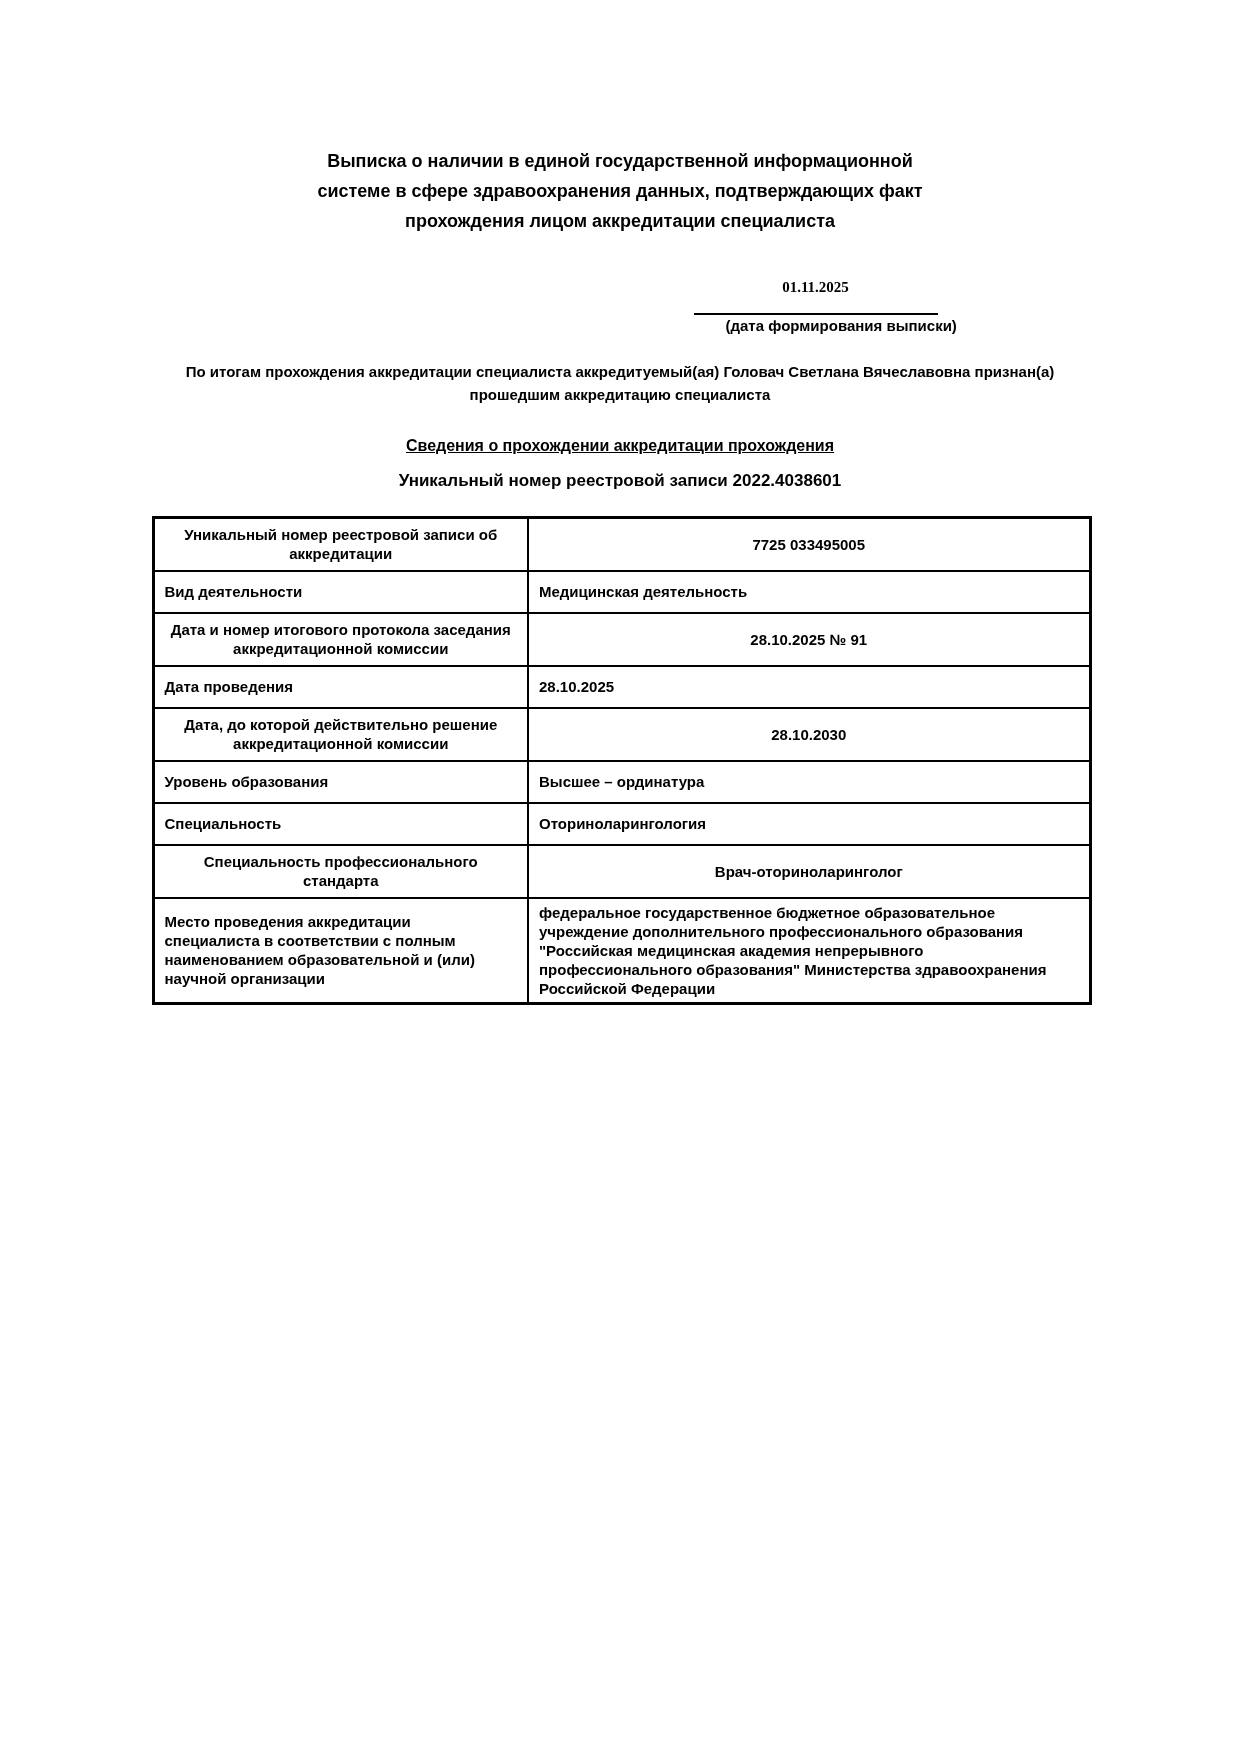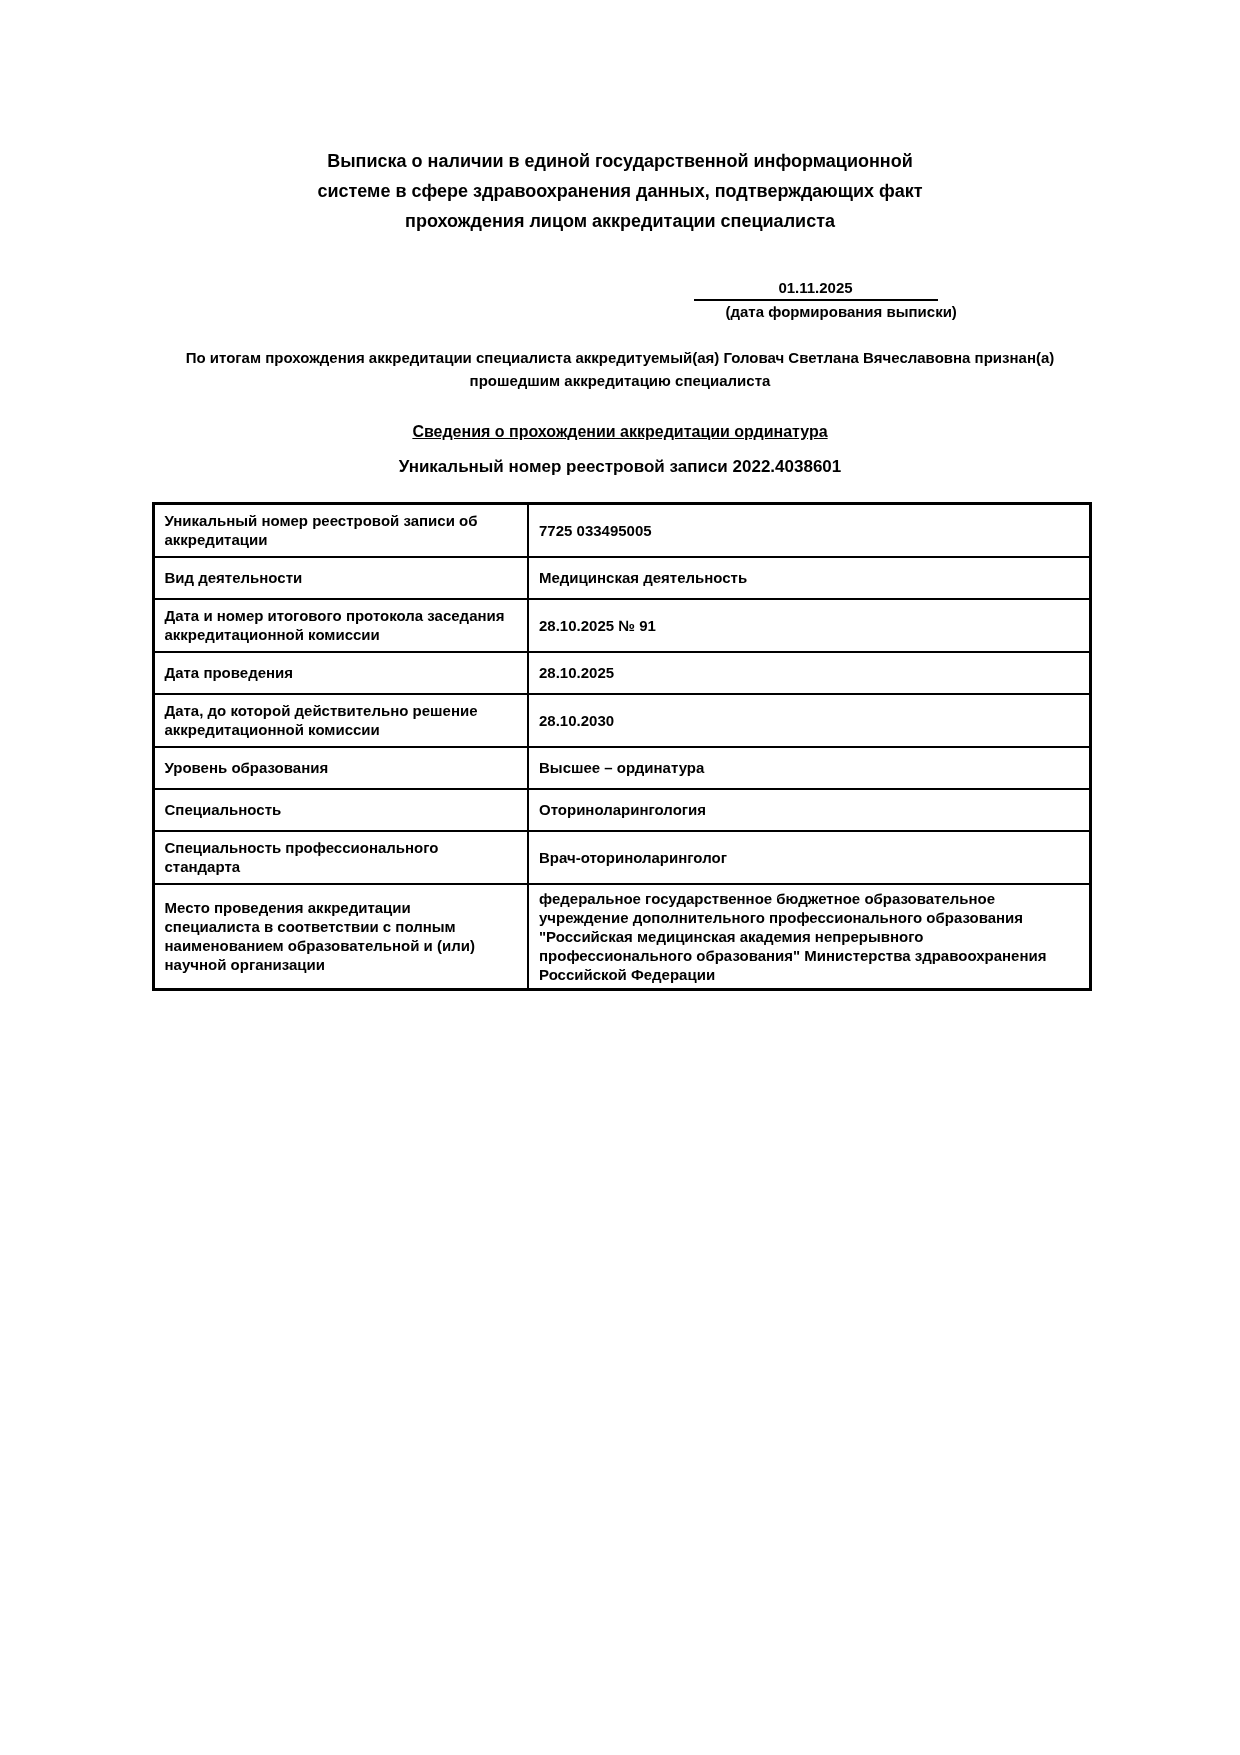--- a/index.html
+++ b/index.html
@@ -25,22 +25,23 @@
     white-space: pre-line;
   }
   .date-block {
     width: 244px;
     margin: 42px 151px 0 auto;
     text-align: center;
     font-size: 15px;
     line-height: 19px;
   }
   .date-value {
-    padding-bottom: 2px;
+    padding-bottom: 16px;
     border-bottom: 2px solid #000;
+    font-family: Liberation Serif, serif;
   }
   .date-caption {
     padding-top: 1px;
     white-space: nowrap;
     margin-left: 32px;
   }
   .intro {
     margin-top: 25px;
     text-align: center;
     font-size: 15px;
@@ -71,42 +72,42 @@
     border: 2px solid #000;
     vertical-align: middle;
     padding: 4px 10px;
     font-size: 15px;
     line-height: 19px;
     white-space: pre-line;
     font-weight: bold;
   }
   col.c-label { width: 375px; }
   col.c-value { width: 562px; }
-  tr.r-tall   { height: 53px; }
+  tr.r-tall   { height: 53px; text-align: center; }
   tr.r-short  { height: 42px; }
   tr.r-xtall  { height: 105px; }
 </style>
 </head>
 <body>
 
 <div class="content">
 
   <div class="doc-title">Выписка о наличии в единой государственной информационной
 системе в сфере здравоохранения данных, подтверждающих факт
 прохождения лицом аккредитации специалиста</div>
 
   <div class="date-block">
     <div class="date-value">01.11.2025</div>
     <div class="date-caption">(дата формирования выписки)</div>
   </div>
 
   <div class="intro">По итогам прохождения аккредитации специалиста аккредитуемый(ая) Головач Светлана Вячеславовна признан(а)
 прошедшим аккредитацию специалиста</div>
 
-  <div class="section-heading">Сведения о прохождении аккредитации ординатура</div>
+  <div class="section-heading">Сведения о прохождении аккредитации прохождения</div>
 
   <div class="record-heading">Уникальный номер реестровой записи 2022.4038601</div>
 
   <table class="acc-table">
     <colgroup>
         <col class="c-label">
         <col class="c-value">
       </colgroup>
     <tbody>
       <tr class="r-tall">

